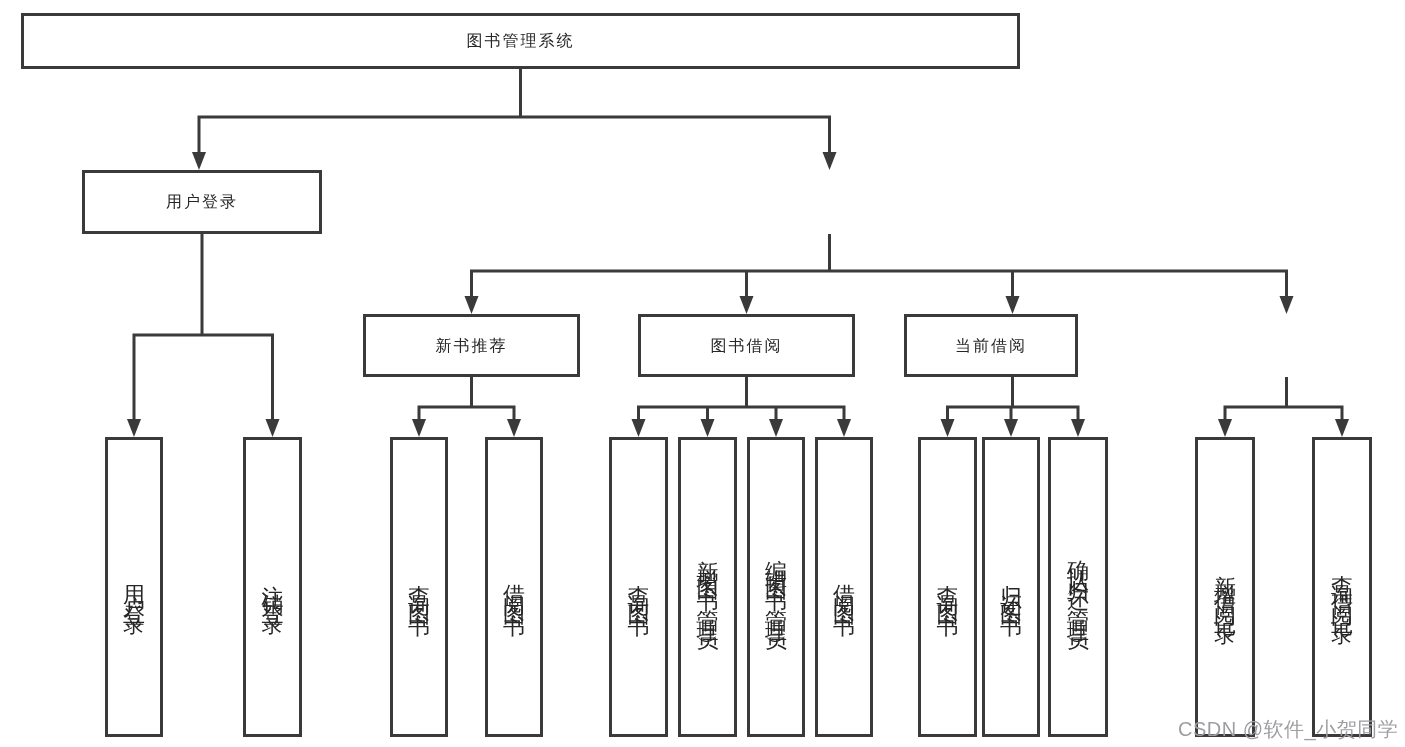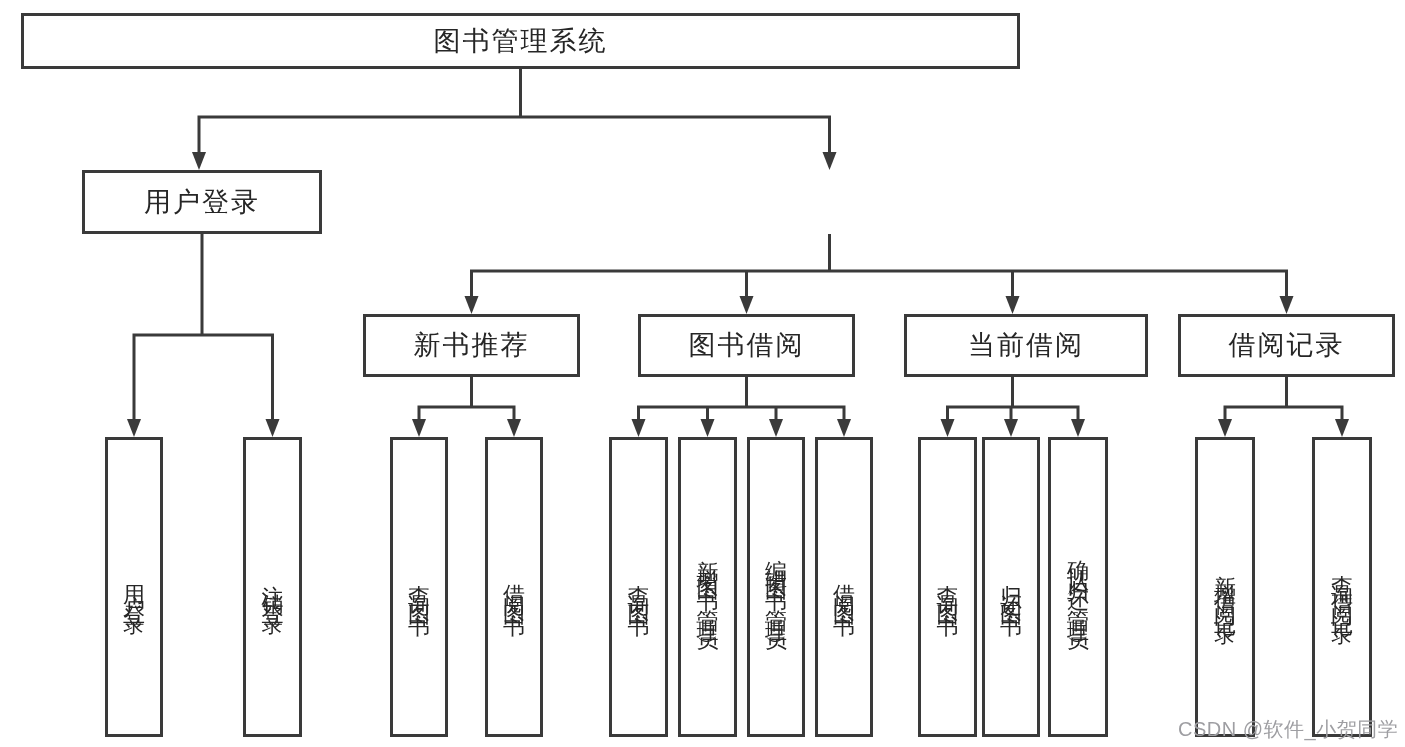--- a/index.html
+++ b/index.html
@@ -16,21 +16,21 @@
     font-family:"Liberation Sans","DejaVu Sans",sans-serif;
     color:var(--text);
   }
   .wires{position:absolute;left:0;top:0;color:var(--line);}
   .node{
     position:absolute;box-sizing:border-box;background:var(--background);
     border:3px solid var(--border);
     display:flex;align-items:center;justify-content:center;
   }
   .node.h .label{
-    font-size:27px;letter-spacing:2px;line-height:1;white-space:nowrap;
+    font-size:16px;letter-spacing:2px;line-height:1;white-space:nowrap;
   }
   .node.v .label{
     writing-mode:vertical-rl;text-orientation:mixed;
     font-size:22px;letter-spacing:10px;line-height:1;white-space:nowrap;
   }
   .watermark{
     position:absolute;left:1178px;top:716px;z-index:5;
     font-size:20px;letter-spacing:0.5px;color:var(--watermark);white-space:nowrap;text-align:right;
   }
 </style>
@@ -86,25 +86,22 @@
   <div class="node h" style="left:82px;top:170px;width:240px;height:64px">
     <span class="label">用户登录</span>
   </div>
 
   <div class="node h" style="left:638px;top:314px;width:217px;height:63px">
     <span class="label">图书借阅</span>
   </div>
   <div class="node h" style="left:363px;top:314px;width:217px;height:63px">
     <span class="label">新书推荐</span>
   </div>
-  <div class="node h" style="left:904px;top:314px;width:244px;height:63px">
+  <div class="node h" style="left:904px;top:314px;width:174px;height:63px">
     <span class="label">当前借阅</span>
-  </div>
-  <div class="node h" style="left:1178px;top:314px;width:217px;height:63px">
-    <span class="label">借阅记录</span>
   </div>
 
   <div class="node v" style="left:105px;top:437px;width:58px;height:300px">
     <span class="label">用户登录</span>
   </div>
   <div class="node v" style="left:243px;top:437px;width:59px;height:300px">
     <span class="label">注销登录</span>
   </div>
 
   <div class="node v" style="left:390px;top:437px;width:58px;height:300px">

